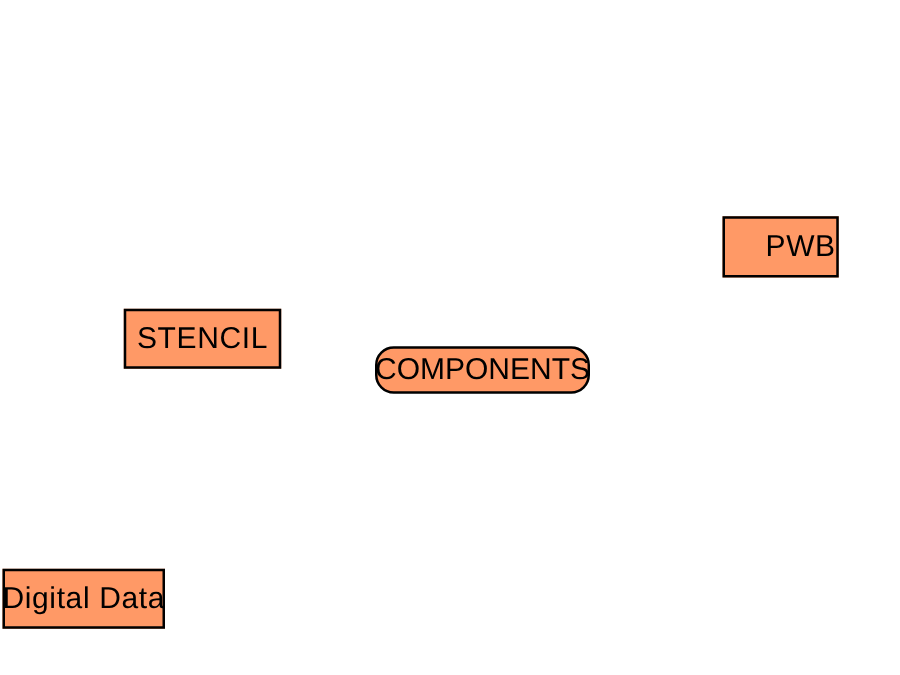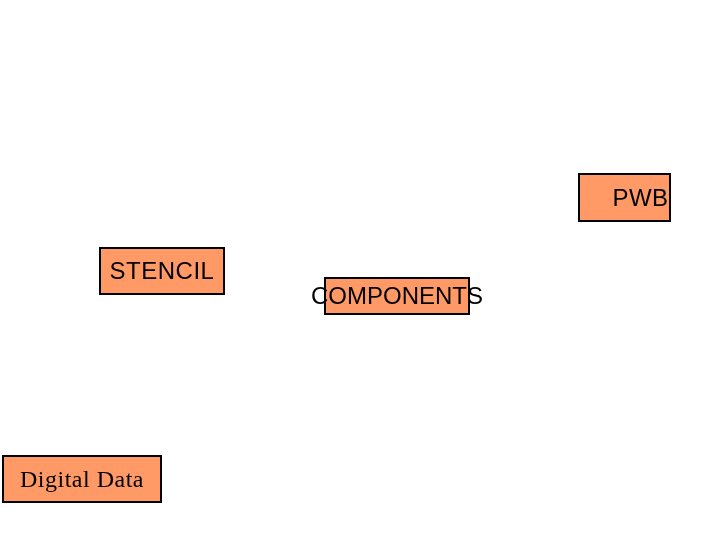--- a/index.html
+++ b/index.html
@@ -25,23 +25,23 @@
     align-items: center;
     justify-content: center;
     font-size: 24px;
     line-height: 1;
     white-space: nowrap;
     letter-spacing: 0.5px;
   }
   
   .box-pwb        { left: 578px; top: 173px; width: 93px;  height: 49px; padding-left: 32px; }
   .box-stencil    { left: 99px;  top: 247px; width: 126px; height: 48px; }
-  .box-components { left: 324px; top: 277px; width: 146px; height: 38px; letter-spacing: 0; }
+  .box-components { left: 300px; top: 277px; width: 172px; height: 38px; letter-spacing: 0; border-radius: 15px; }
   .box-paste      { left: 116px; top: 371px; width: 114px; height: 39px; }
-  .box-digital    { left: 2px;   top: 455px; width: 160px; height: 48px; font-family: Liberation Serif, serif; }
+  .box-digital    { left: 2px;   top: 455px; width: 130px; height: 48px; }
 </style>
 </head>
 <body>
 
 <div class="slide" style="background: rgb(255, 255, 255);">
   <div class="box box-pwb" style="background: rgb(255, 153, 102); border-color: rgb(0, 0, 0); color: rgb(0, 0, 0);">PWB</div>
 
   <div class="box box-stencil" style="background: rgb(255, 153, 102); border-color: rgb(0, 0, 0); color: rgb(0, 0, 0);">STENCIL</div>
 
   <div class="box box-components" style="background: rgb(255, 153, 102); border-color: rgb(0, 0, 0); color: rgb(0, 0, 0);">COMPONENTS</div>

